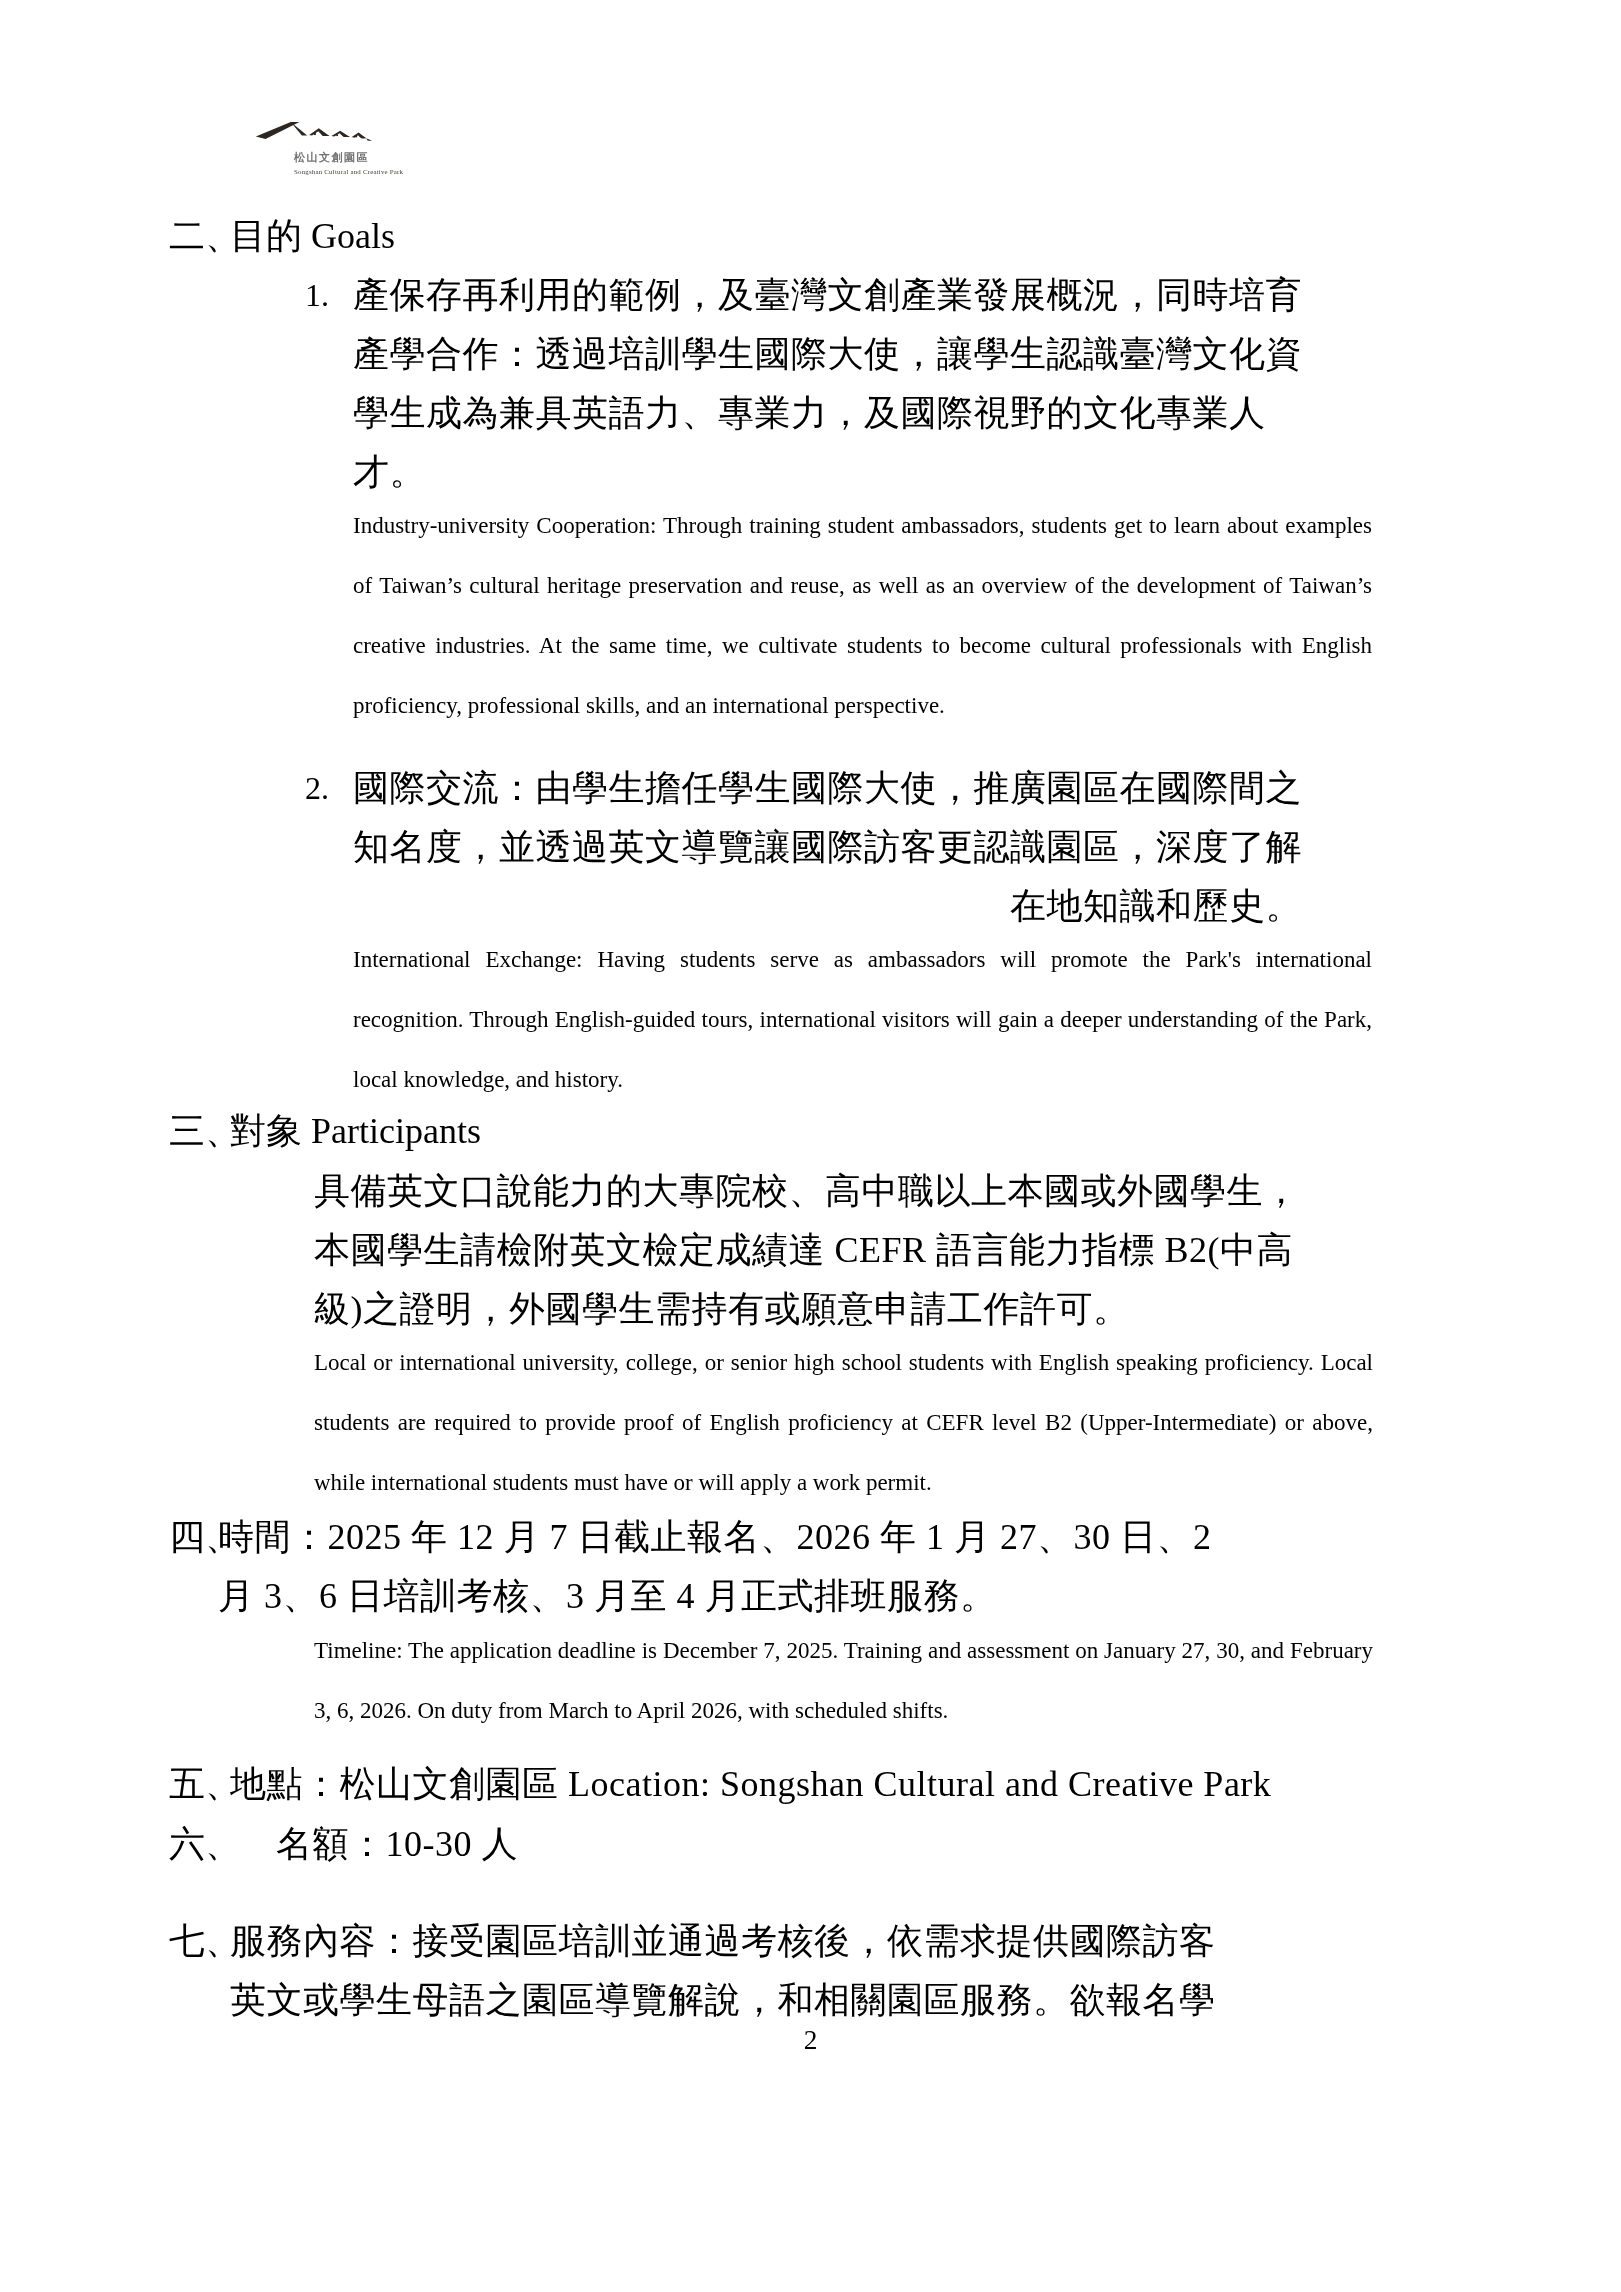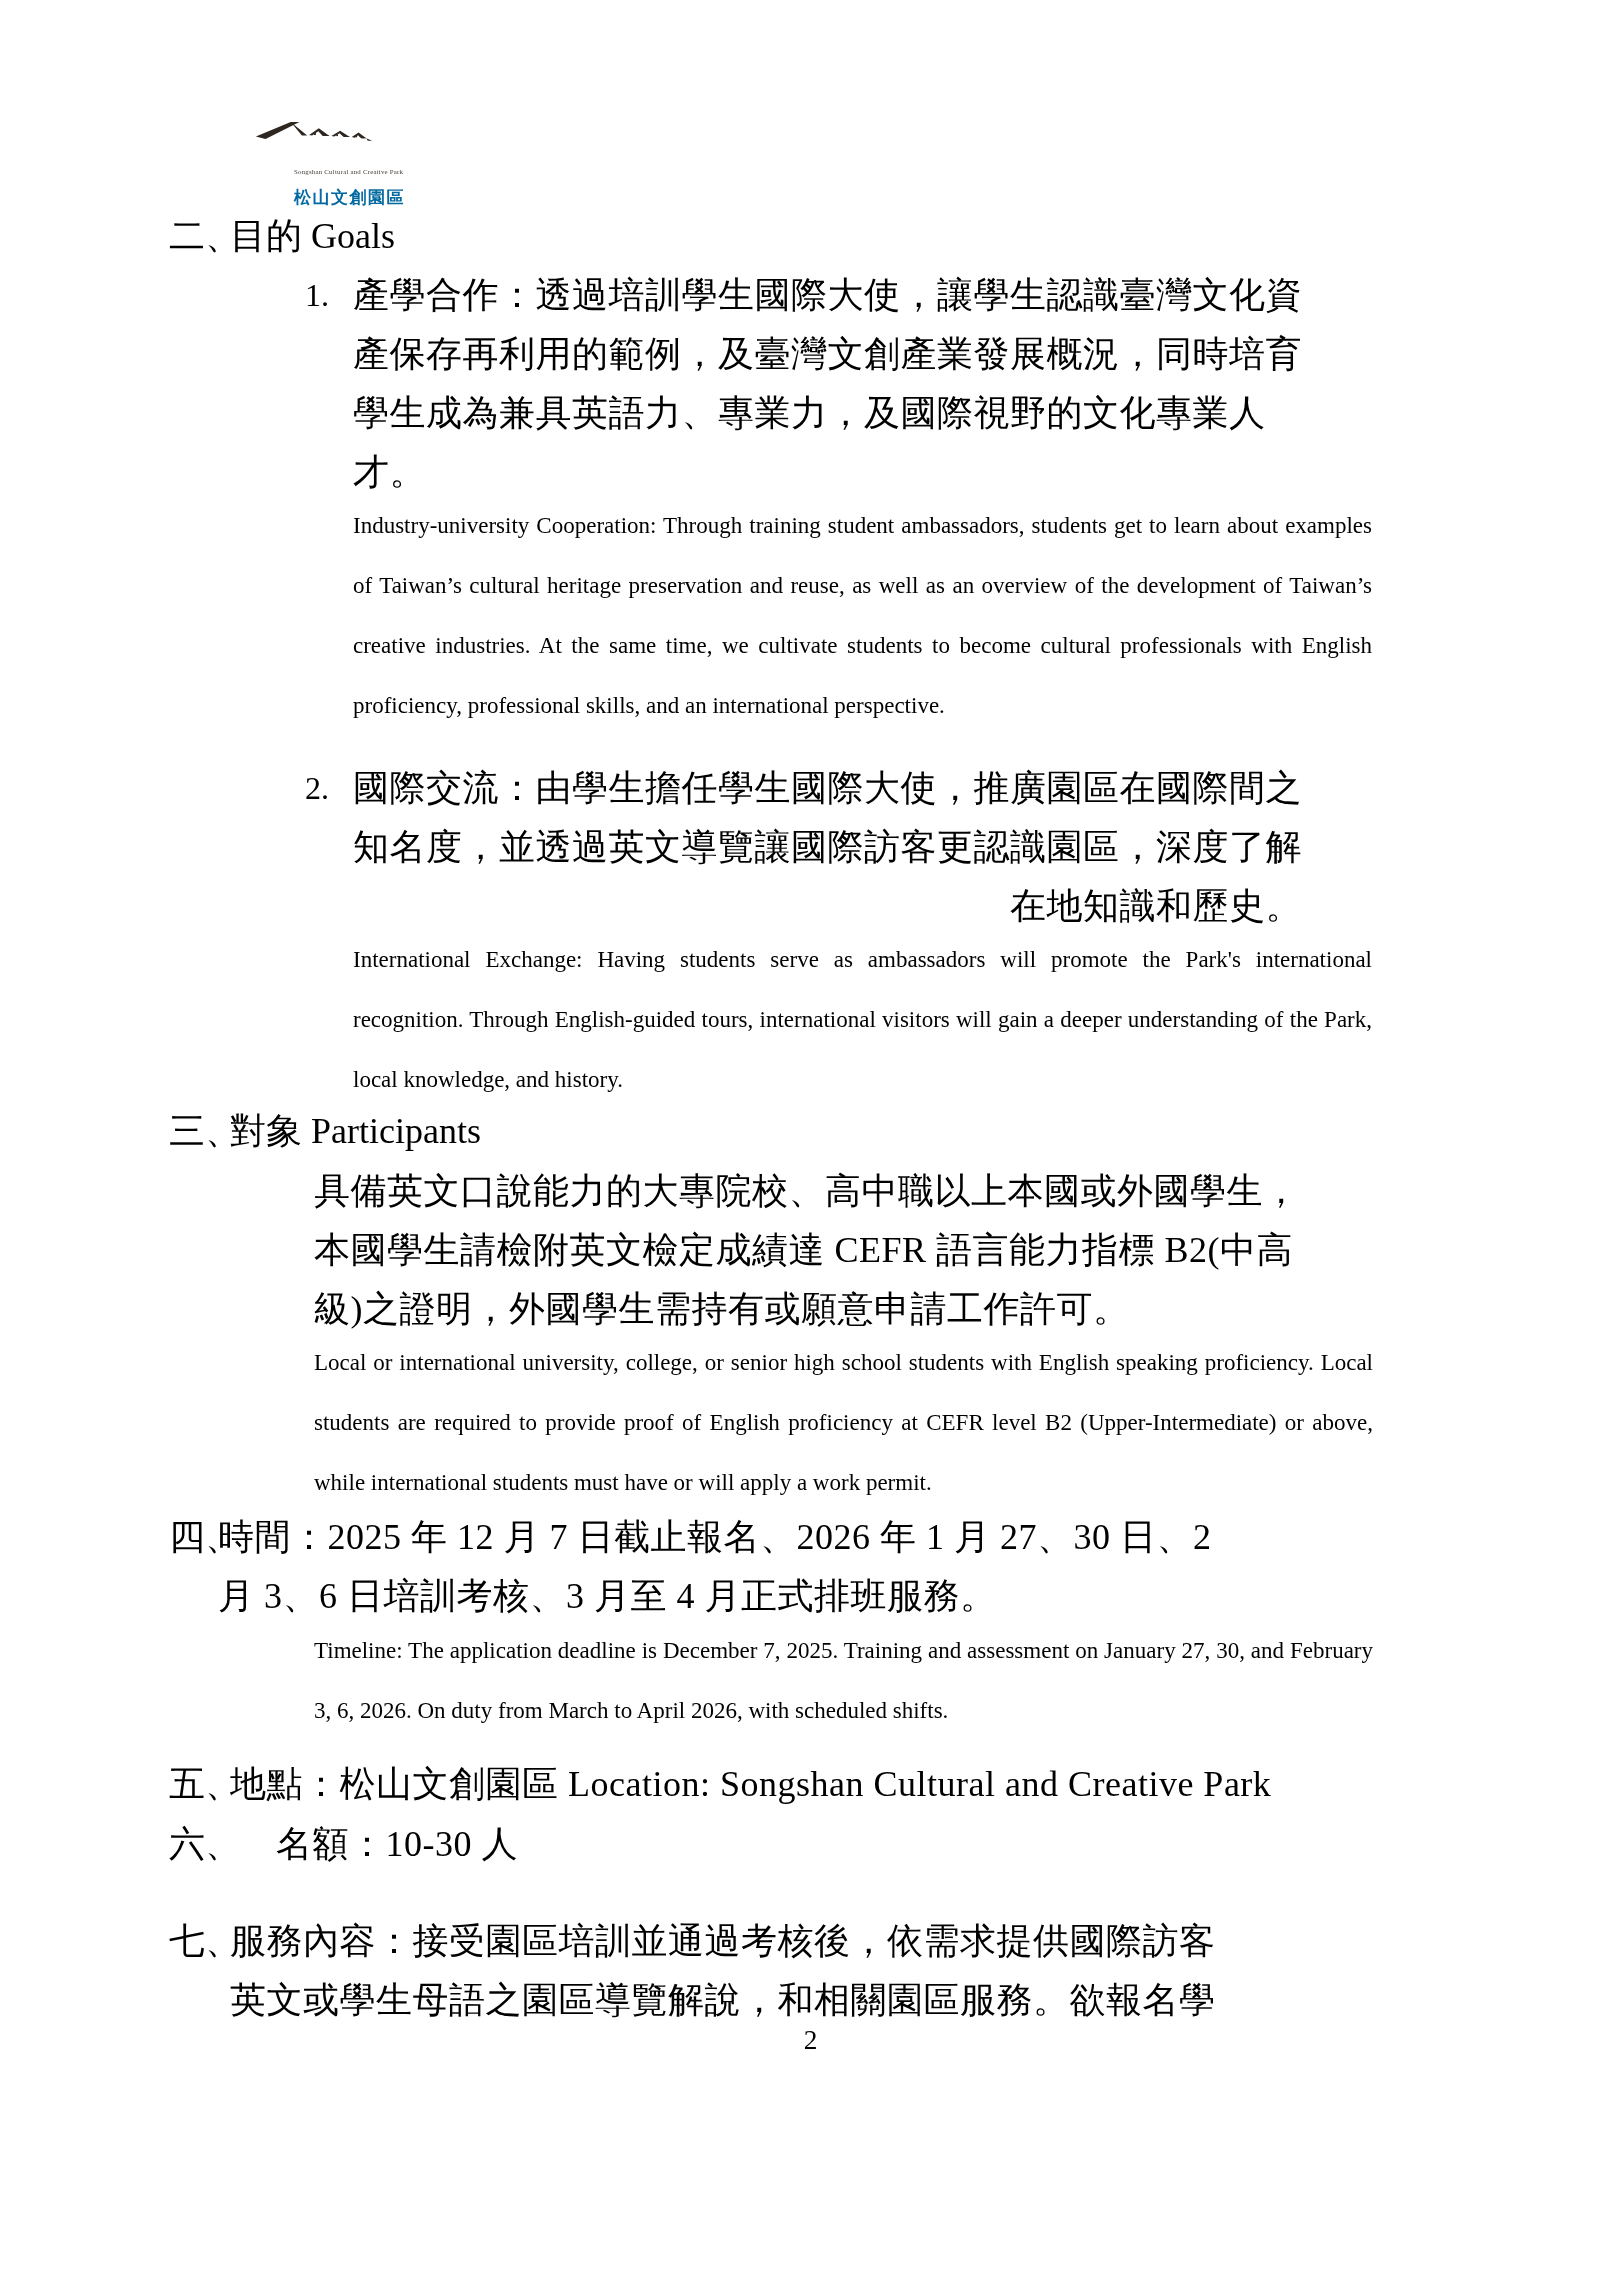--- a/index.html
+++ b/index.html
@@ -11,22 +11,22 @@
   }
   .abs { position:absolute; }
   
   .zh { font-size:36px; line-height:59px; letter-spacing:0.5px; }
   .zh .line { white-space:nowrap; }
   
   .en { font-size:23px; line-height:60px; text-align:justify; }
   .marker { font-size:36px; line-height:59px; white-space:nowrap; }
   .itemnum { font-size:32px; line-height:59px; }
   
-  .logo-zh { font-size:17px; letter-spacing:1.5px; color:#0369a1; white-space:nowrap;
-             font-weight:bold;margin-top:36px; }
+  .logo-zh { font-size:11px; letter-spacing:1.5px; color:#737373; white-space:nowrap;
+             font-weight:bold; }
   .logo-en { font-size:6.9px; letter-spacing:0.2px; color:#4a423c; white-space:nowrap; }
   .pagenum { width:100%; text-align:center; font-size:27.4px; }
 </style>
 </head>
 <body>
 
 <div class="page">
 
   <div class="abs" style="left:253px; top:120px; width:127px; height:33px;">
     <svg width="120" height="31" viewBox="0 0 122 32" xmlns="http://www.w3.org/2000/svg">
@@ -47,22 +47,22 @@
     </svg>
   </div>
   <div class="abs logo-zh" style="left:294px; top:150px;">松山文創園區</div>
   <div class="abs logo-en" style="left:294px; top:168px;">Songshan Cultural and Creative Park</div>
 
   <div class="abs marker" style="left:169px; top:207px;">二、</div>
   <div class="abs marker" style="left:230px; top:207px;">目的 Goals</div>
 
   <div class="abs itemnum" style="left:305px; top:266px;">1.</div>
   <div class="abs zh" style="left:353px; top:266px;">
+    <div class="line">產保存再利用的範例，及臺灣文創產業發展概況，同時培育</div>
     <div class="line">產學合作：透過培訓學生國際大使，讓學生認識臺灣文化資</div>
-    <div class="line">產保存再利用的範例，及臺灣文創產業發展概況，同時培育</div>
     <div class="line">學生成為兼具英語力、專業力，及國際視野的文化專業人</div>
     <div class="line">才。</div>
   </div>
   <div class="abs en" style="left:353px; top:496px; width:1019px;">Industry-university Cooperation: Through training student ambassadors, students get to learn about examples of Taiwan’s cultural heritage preservation and reuse, as well as an overview of the development of Taiwan’s creative industries. At the same time, we cultivate students to become cultural professionals with English proficiency, professional skills, and an international perspective.</div>
 
   <div class="abs itemnum" style="left:305px; top:759px;">2.</div>
   <div class="abs zh" style="left:353px; top:759px;text-align:right;">
     <div class="line">國際交流：由學生擔任學生國際大使，推廣園區在國際間之</div>
     <div class="line">知名度，並透過英文導覽讓國際訪客更認識園區，深度了解</div>
     <div class="line">在地知識和歷史。</div>

